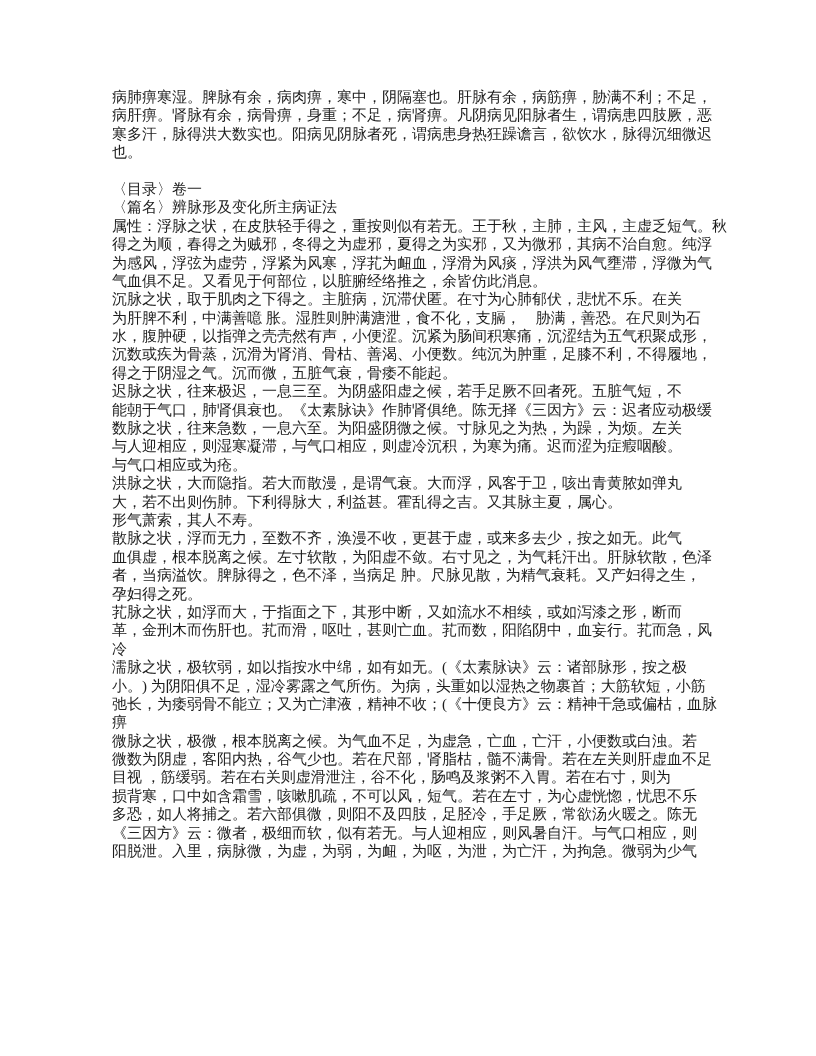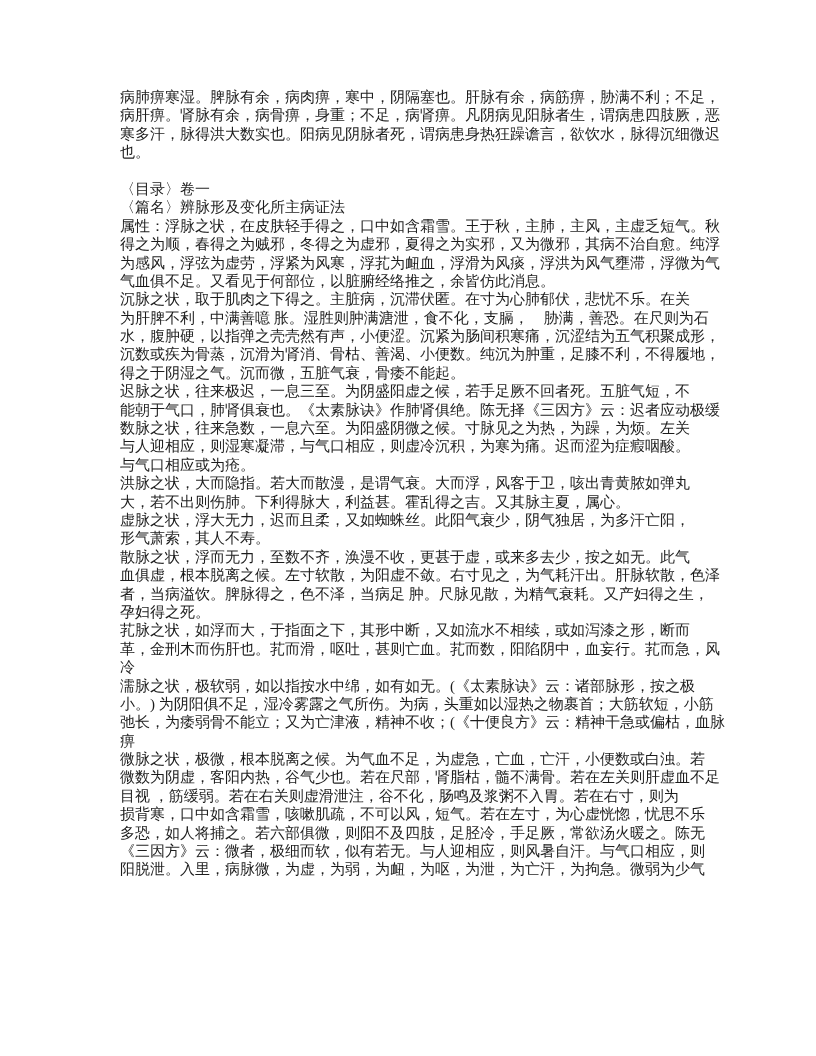--- a/index.html
+++ b/index.html
@@ -17,57 +17,55 @@
   .textblock {
     position: absolute;
     left: 112px;
     top: 88px;
     width: 648px;
     font-family: "Liberation Serif", "DejaVu Serif", serif;
     font-size: 15px;
     line-height: 18.4px;
     color: #1c1c1c;
     letter-spacing: 0px;
-    margin-left: 8px;
   }
   .text-line {
     height: 18.4px;
     white-space: pre;
     overflow: visible;
   }
 </style>
 </head>
 <body>
 
 <div class="page">
   <div class="textblock">
       <div class="text-line">病肺痹寒湿。脾脉有余，病肉痹，寒中，阴隔塞也。肝脉有余，病筋痹，胁满不利；不足，</div>
       <div class="text-line">病肝痹。肾脉有余，病骨痹，身重；不足，病肾痹。凡阴病见阳脉者生，谓病患四肢厥，恶</div>
       <div class="text-line">寒多汗，脉得洪大数实也。阳病见阴脉者死，谓病患身热狂躁谵言，欲饮水，脉得沉细微迟</div>
       <div class="text-line">也。</div>
       <div class="text-line">&nbsp;</div>
       <div class="text-line">〈目录〉卷一</div>
       <div class="text-line">〈篇名〉辨脉形及变化所主病证法</div>
-      <div class="text-line">属性：浮脉之状，在皮肤轻手得之，口中如含霜雪。王于秋，主肺，主风，主虚乏短气。秋</div>
+      <div class="text-line">属性：浮脉之状，在皮肤轻手得之，重按则似有若无。王于秋，主肺，主风，主虚乏短气。秋</div>
       <div class="text-line">得之为顺，春得之为贼邪，冬得之为虚邪，夏得之为实邪，又为微邪，其病不治自愈。纯浮</div>
       <div class="text-line">为感风，浮弦为虚劳，浮紧为风寒，浮芤为衄血，浮滑为风痰，浮洪为风气壅滞，浮微为气</div>
       <div class="text-line">气血俱不足。又看见于何部位，以脏腑经络推之，余皆仿此消息。</div>
       <div class="text-line">沉脉之状，取于肌肉之下得之。主脏病，沉滞伏匿。在寸为心肺郁伏，悲忧不乐。在关</div>
       <div class="text-line">为肝脾不利，中满善噫 胀。湿胜则肿满溏泄，食不化，支膈，　胁满，善恐。在尺则为石</div>
       <div class="text-line">水，腹肿硬，以指弹之壳壳然有声，小便涩。沉紧为肠间积寒痛，沉涩结为五气积聚成形，</div>
       <div class="text-line">沉数或疾为骨蒸，沉滑为肾消、骨枯、善渴、小便数。纯沉为肿重，足膝不利，不得履地，</div>
       <div class="text-line">得之于阴湿之气。沉而微，五脏气衰，骨痿不能起。</div>
       <div class="text-line">迟脉之状，往来极迟，一息三至。为阴盛阳虚之候，若手足厥不回者死。五脏气短，不</div>
       <div class="text-line">能朝于气口，肺肾俱衰也。《太素脉诀》作肺肾俱绝。陈无择《三因方》云：迟者应动极缓</div>
       <div class="text-line">数脉之状，往来急数，一息六至。为阳盛阴微之候。寸脉见之为热，为躁，为烦。左关</div>
       <div class="text-line">与人迎相应，则湿寒凝滞，与气口相应，则虚冷沉积，为寒为痛。迟而涩为症瘕咽酸。</div>
       <div class="text-line">与气口相应或为疮。</div>
       <div class="text-line">洪脉之状，大而隐指。若大而散漫，是谓气衰。大而浮，风客于卫，咳出青黄脓如弹丸</div>
       <div class="text-line">大，若不出则伤肺。下利得脉大，利益甚。霍乱得之吉。又其脉主夏，属心。</div>
-      <div class="text-line">虚脉之状，浮大无力，迟而且柔，又如蜘蛛丝。此阳气衰少，阴气独居，为多汗亡阳，</div>
       <div class="text-line">形气萧索，其人不寿。</div>
       <div class="text-line">散脉之状，浮而无力，至数不齐，涣漫不收，更甚于虚，或来多去少，按之如无。此气</div>
       <div class="text-line">血俱虚，根本脱离之候。左寸软散，为阳虚不敛。右寸见之，为气耗汗出。肝脉软散，色泽</div>
       <div class="text-line">者，当病溢饮。脾脉得之，色不泽，当病足 肿。尺脉见散，为精气衰耗。又产妇得之生，</div>
       <div class="text-line">孕妇得之死。</div>
       <div class="text-line">芤脉之状，如浮而大，于指面之下，其形中断，又如流水不相续，或如泻漆之形，断而</div>
       <div class="text-line">革，金刑木而伤肝也。芤而滑，呕吐，甚则亡血。芤而数，阳陷阴中，血妄行。芤而急，风</div>
       <div class="text-line">冷</div>
       <div class="text-line">濡脉之状，极软弱，如以指按水中绵，如有如无。(《太素脉诀》云：诸部脉形，按之极</div>
       <div class="text-line">小。) 为阴阳俱不足，湿冷雾露之气所伤。为病，头重如以湿热之物裹首；大筋软短，小筋</div>

